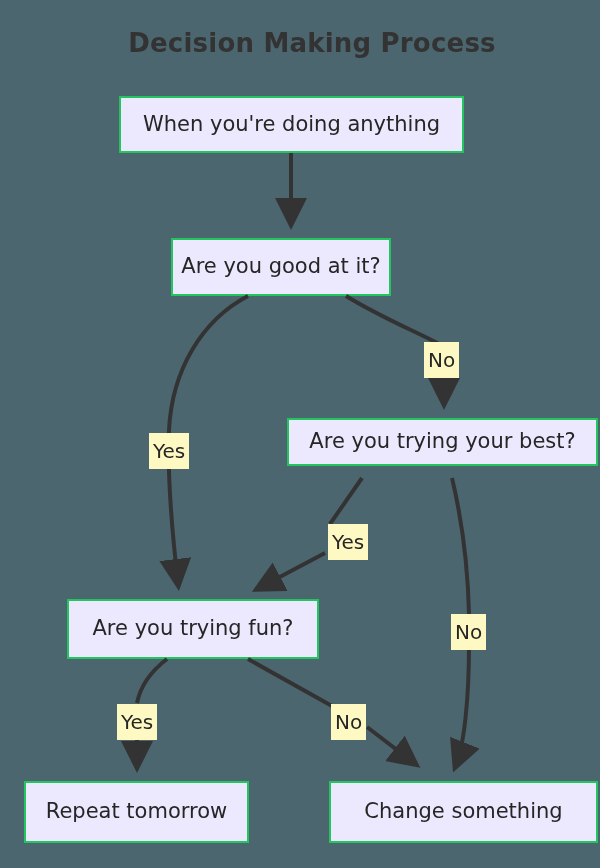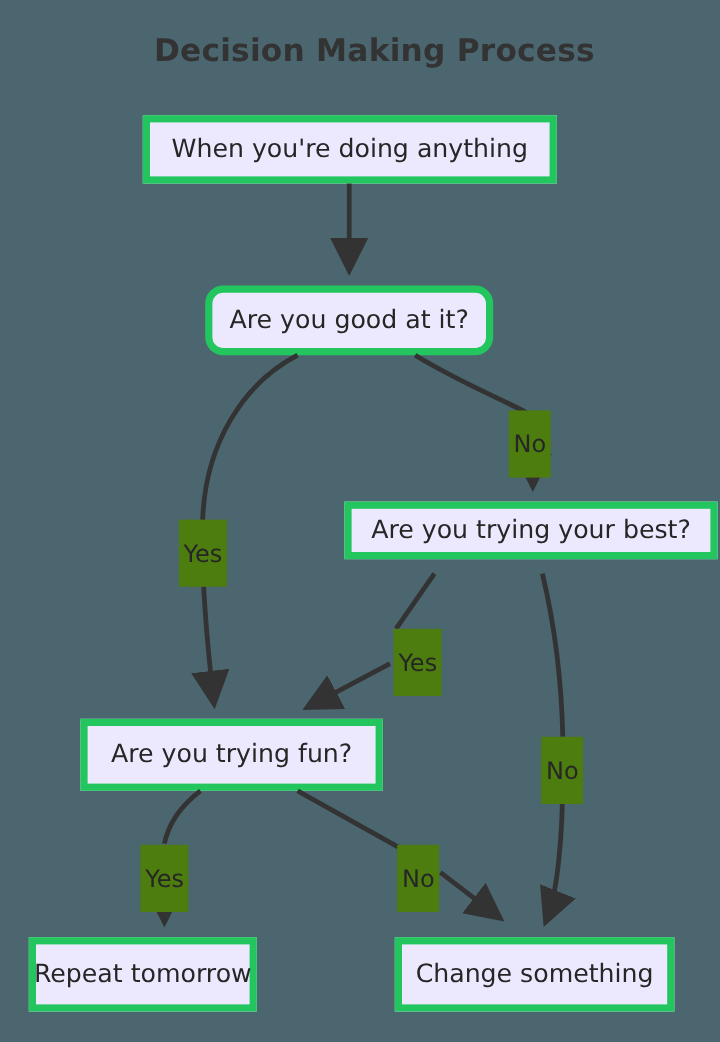--- a/index.html
+++ b/index.html
@@ -28,38 +28,38 @@
     font-size: 26px;
     font-weight: bold;
     color: #333333;
     letter-spacing: 0.2px;
     font-family: "DejaVu Sans", sans-serif;
   }
   .node {
     position: absolute;
     box-sizing: border-box;
     background: #ece8fd;
-    border: 6px solid #22c55e;
+    border: 2px solid #22c55e;
     color: #262626;
     font-size: 21px;
     font-family: "DejaVu Sans", sans-serif;
     display: flex;
     align-items: center;
     justify-content: center;
     text-align: center;
     line-height: 1.1;
     white-space: nowrap;
   }
   .edge-label {
     position: absolute;
-    background: #4d7c0f;
+    background: #fef9c3;
     color: #262626;
     font-size: 20px;
     font-family: "DejaVu Sans", sans-serif;
-    padding: 16px 4px;
+    padding: 6px 4px;
     line-height: 1.2;
     white-space: nowrap;
     z-index: 5;
   }
   svg.edges {
     position: absolute;
     left: 0;
     top: 0;
     width: 600px;
     height: 868px;
@@ -98,37 +98,37 @@
 
     <path class="edge-path" d="M 155,659 C 138,672 128,688 125,703 M 125,735 L 125,765" marker-end="url(#arrow)"></path>
 
     <path class="edge-path" d="M 236,659 L 320,706 M 355,727 L 402,763" marker-end="url(#arrow)"></path>
   </svg>
 
   <div class="node" style="left:107px; top:96px; width:345px; height:57px;">
     <span>When you're doing anything</span>
   </div>
 
-  <div class="node" style="left:159px; top:238px; width:240px; height:58px;border-radius:15px;">
+  <div class="node" style="left:159px; top:238px; width:220px; height:58px;">
     <span>Are you good at it?</span>
   </div>
 
   <div class="node" style="left:275px; top:418px; width:311px; height:48px;">
     <span>Are you trying your best?</span>
   </div>
 
   <div class="node" style="left:55px; top:599px; width:252px; height:60px;">
     <span>Are you trying fun?</span>
   </div>
 
-  <div class="node" style="left:12px; top:781px; width:190px; height:62px;">
+  <div class="node" style="left:12px; top:781px; width:225px; height:62px;">
     <span>Repeat tomorrow</span>
   </div>
 
-  <div class="node" style="left:317px; top:781px; width:233px; height:62px;">
+  <div class="node" style="left:317px; top:781px; width:269px; height:62px;">
     <span>Change something</span>
   </div>
 
   <div class="edge-label" style="left:137px; top:433px;">Yes</div>
 
   <div class="edge-label" style="left:412px; top:342px;">No</div>
 
   <div class="edge-label" style="left:316px; top:524px;">Yes</div>
 
   <div class="edge-label" style="left:439px; top:614px;">No</div>

